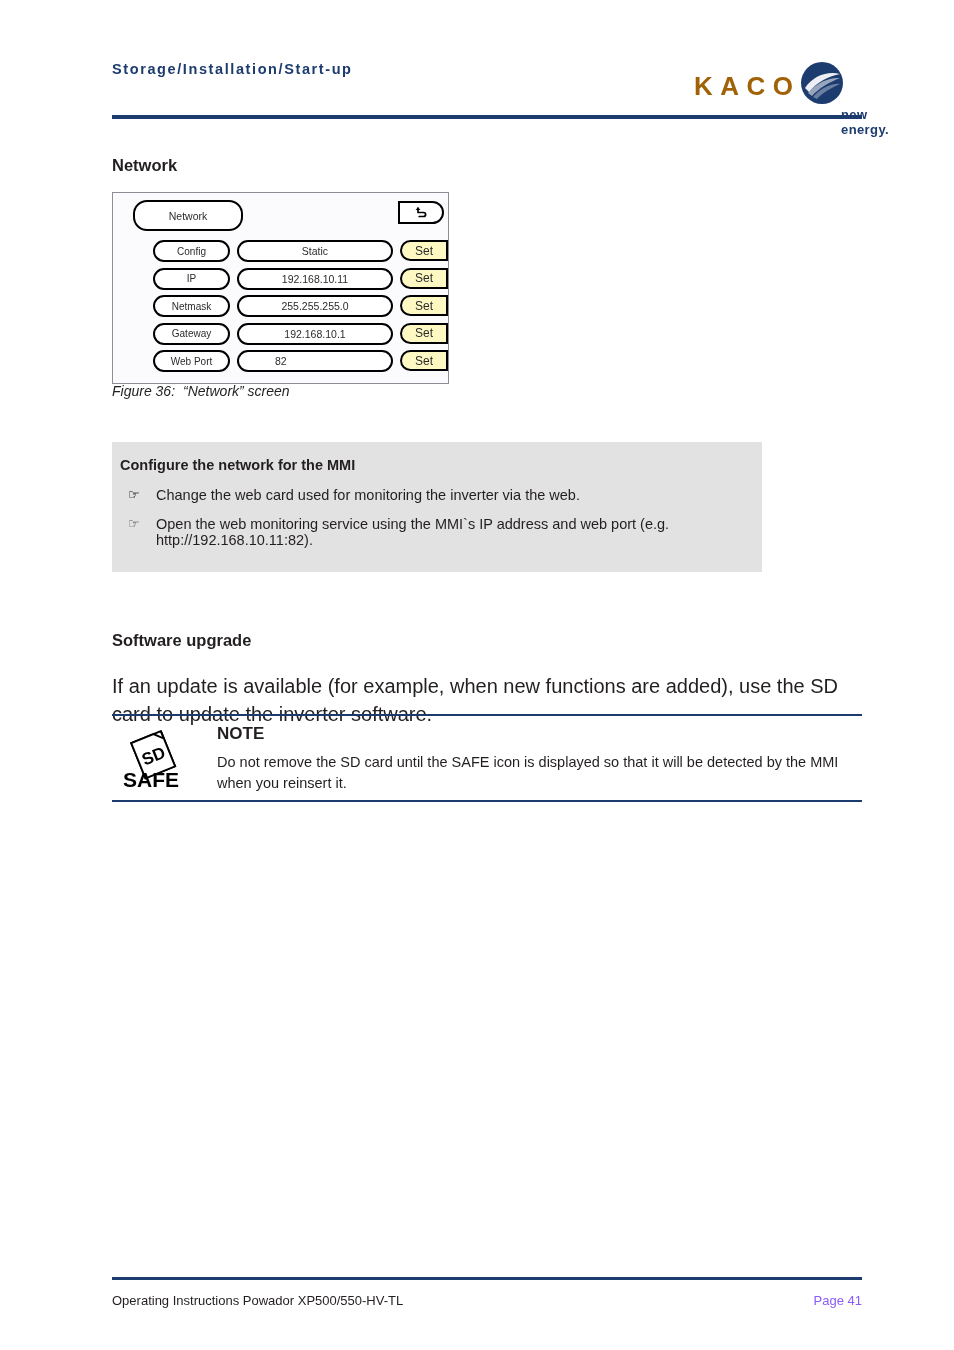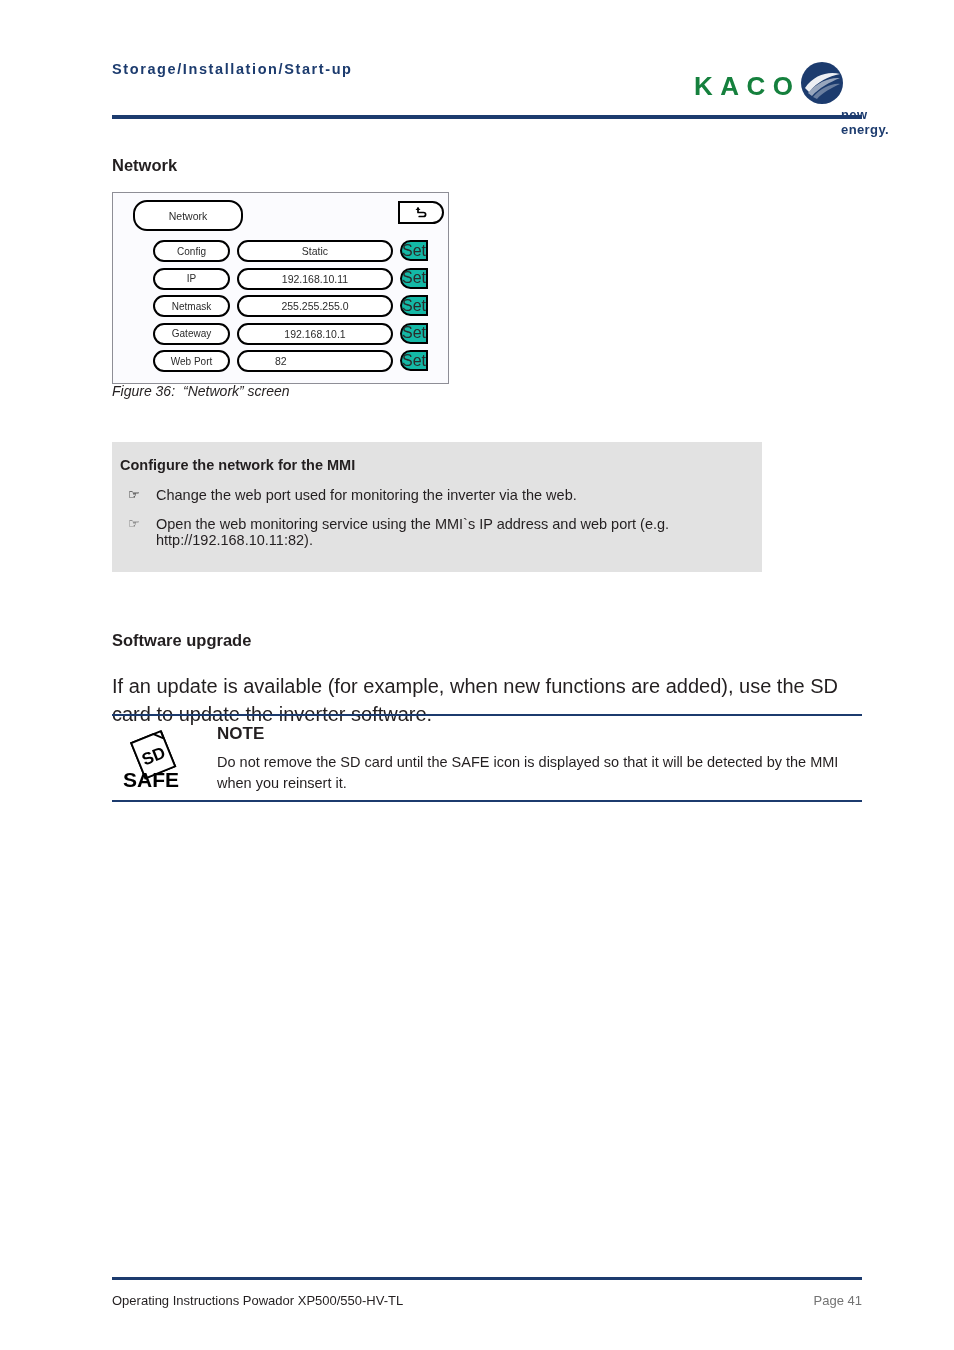--- a/index.html
+++ b/index.html
@@ -48,21 +48,21 @@
     width: 170px;
     height: 62px;
   }
   #logo-wordmark {
     position: absolute;
     left: 0;
     top: 13px;
     font-size: 26px;
     font-weight: bold;
     letter-spacing: 7.5px;
-    color: #15803d;
+    color: #a16207;
   }
   #logo-mark {
     position: absolute;
     left: 106px;
     top: 3px;
     width: 44px;
     height: 44px;
   }
   #logo-tagline {
     position: absolute;
@@ -161,30 +161,30 @@
     font-size: 10.5px;
     justify-content: flex-start;
     padding-left: 36px;
     border-radius: 999px;
   }
   .row-value.center { justify-content: center; padding-left: 0; }
   .row-set {
     position: absolute;
     left: 287px;
     top: 0;
-    width: 28px;
+    width: 48px;
     height: 21px;
     box-sizing: border-box;
     border: 2.2px solid #000000;
-    background: #14b8a6;
+    background: #fef9c3;
     border-radius: 12px 0 0 12px;
     display: flex;
     align-items: center;
     justify-content: center;
-    font-size: 16px;
+    font-size: 12px;
     color: #2b2b2b;
   }
 
   
   #figure-caption {
     position: absolute;
     left: 112px;
     top: 383px;
     font-size: 14px;
     font-style: italic;
@@ -293,21 +293,21 @@
     left: 0;
     top: 16px;
     font-size: 13px;
     color: #231f20;
   }
   #footer-right {
     position: absolute;
     right: 0;
     top: 16px;
     font-size: 13px;
-    color: #737373;
+    color: #8b5cf6;
   }
 </style>
 </head>
 <body>
 
 <div id="page-header">
   <div id="breadcrumb">Storage/Installation/Start-up</div>
   <div id="header-rule"></div>
 </div>
 
@@ -374,21 +374,21 @@
 </div>
 
 <div id="info-box">
   <div id="info-title">Configure the network for the MMI</div>
 
   <div class="info-item">
     <span class="info-bullet">☞</span>
   </div>
   <div class="info-item">
     <span class="info-bullet">☞</span>
-    <span>Change the web port used for monitoring the inverter via the web.</span>
+    <span>Change the web card used for monitoring the inverter via the web.</span>
   </div>
   <div class="info-item">
     <span class="info-bullet">☞</span>
     <span>Open the web monitoring service using the MMI`s IP address and web port (e.g. http://192.168.10.11:82).</span>
   </div>
 </div>
 
 <div class="section-heading" id="heading-software">Software upgrade</div>
 <div id="software-paragraph">If an update is available (for example, when new functions are added), use the SD card to update the inverter software.</div>
 

